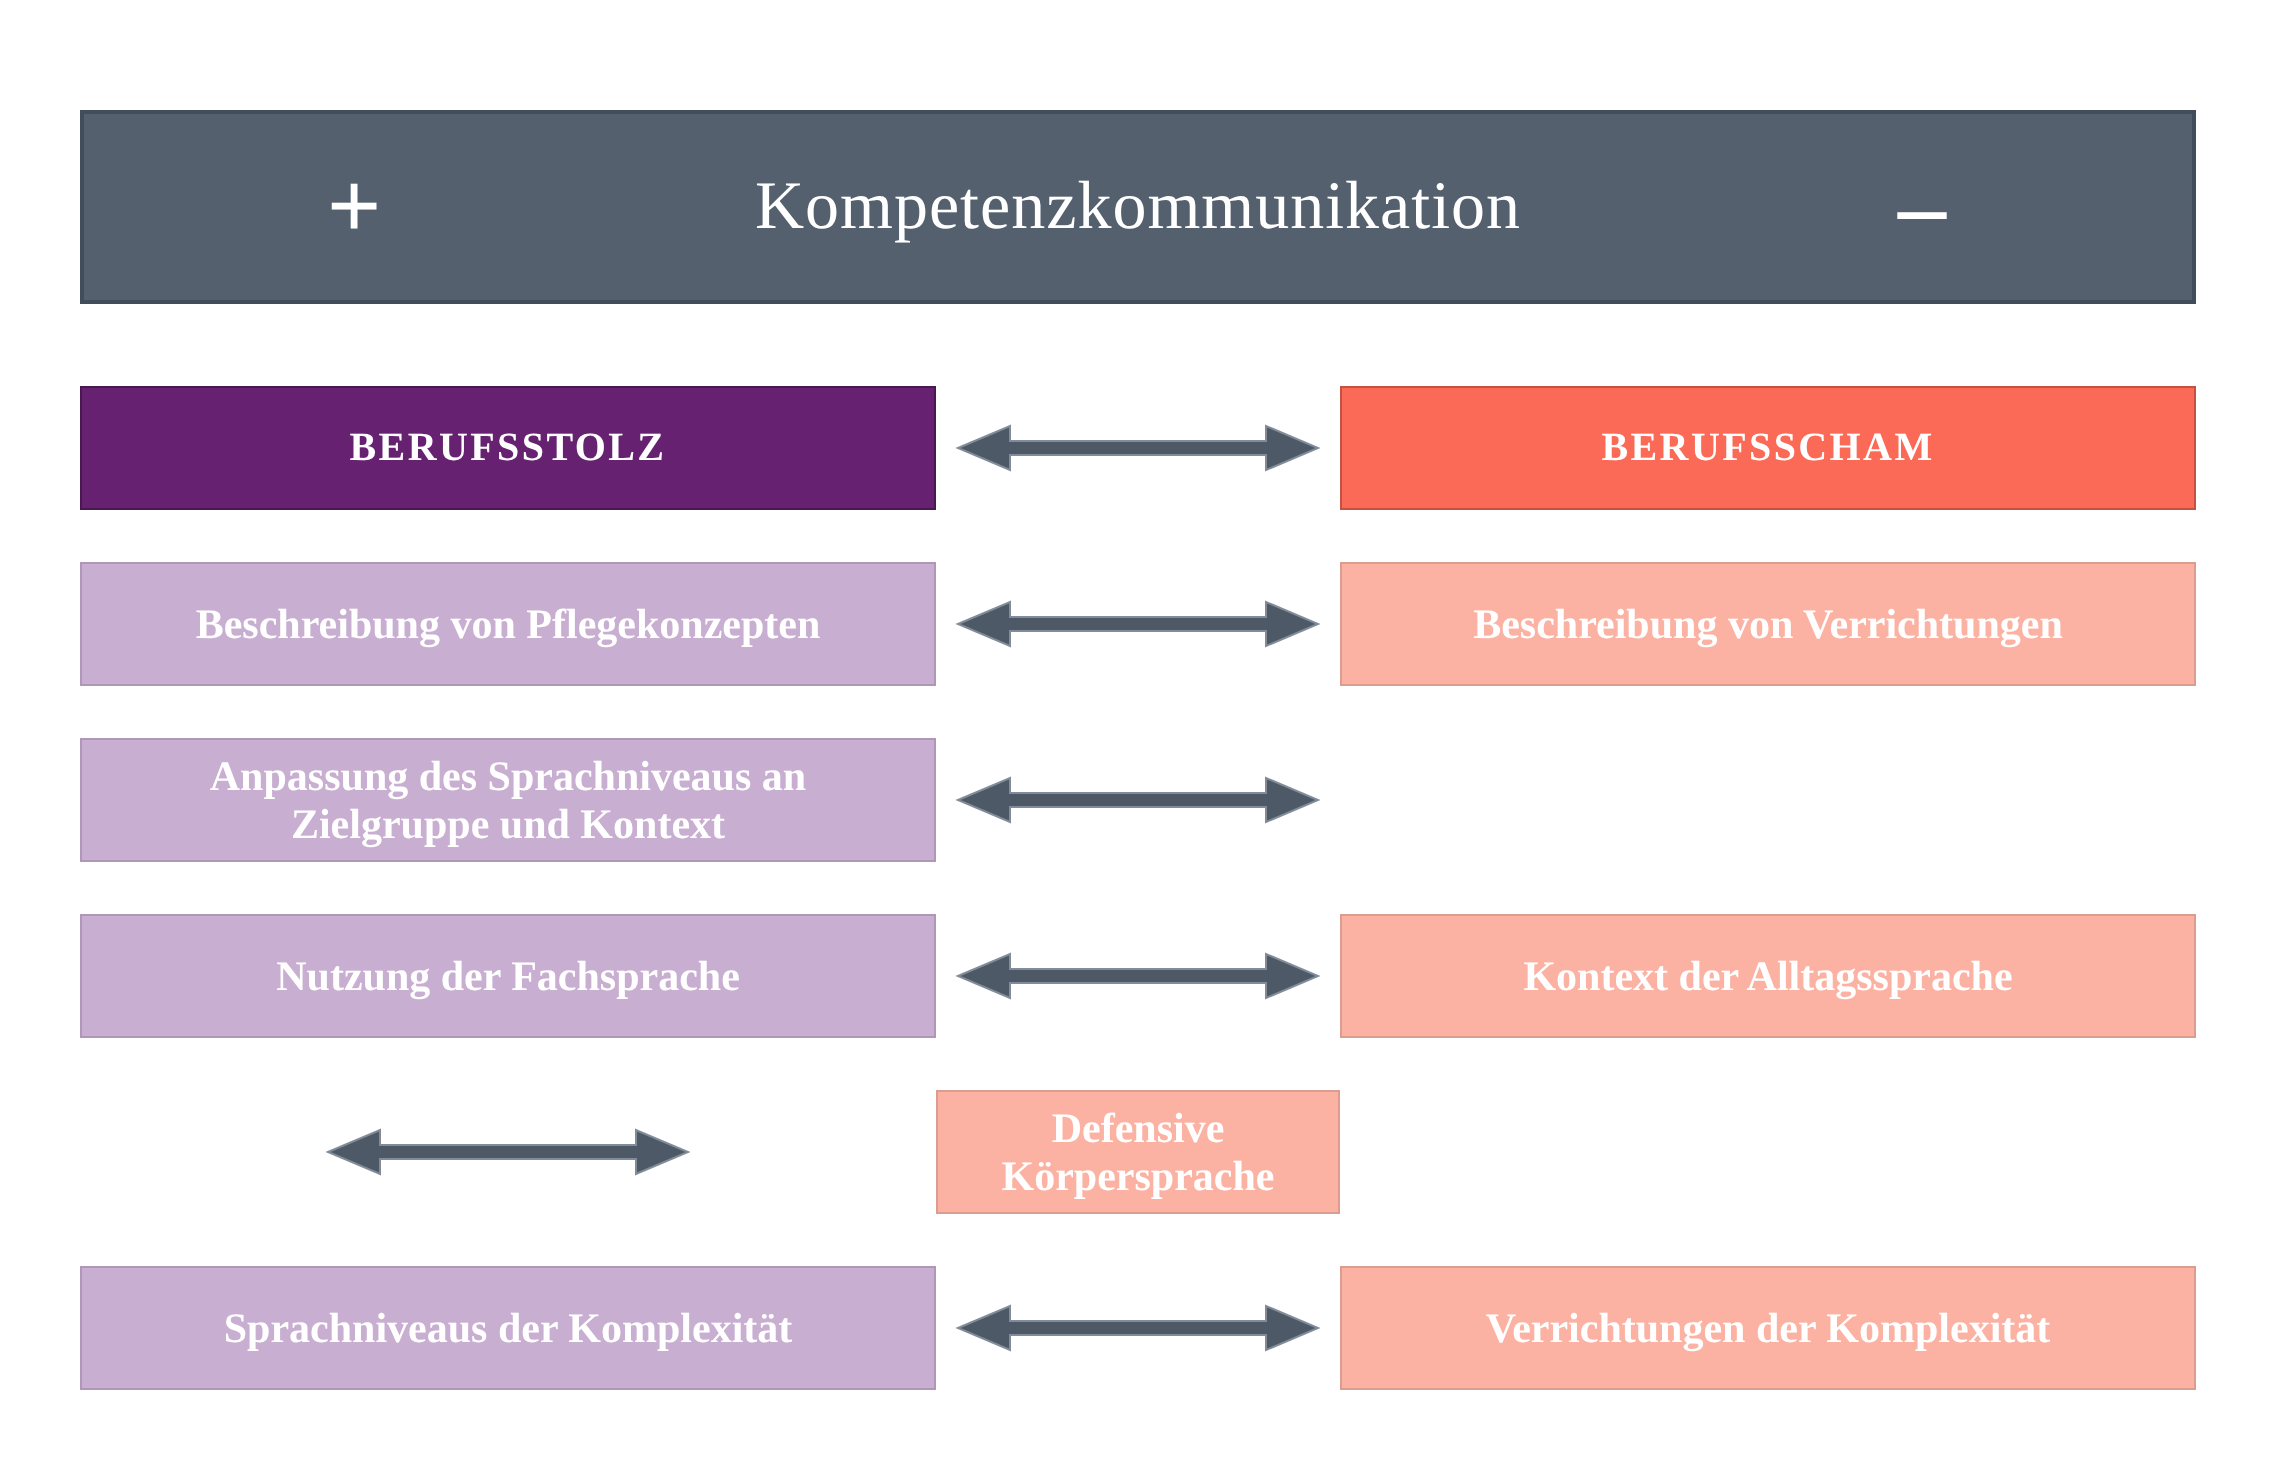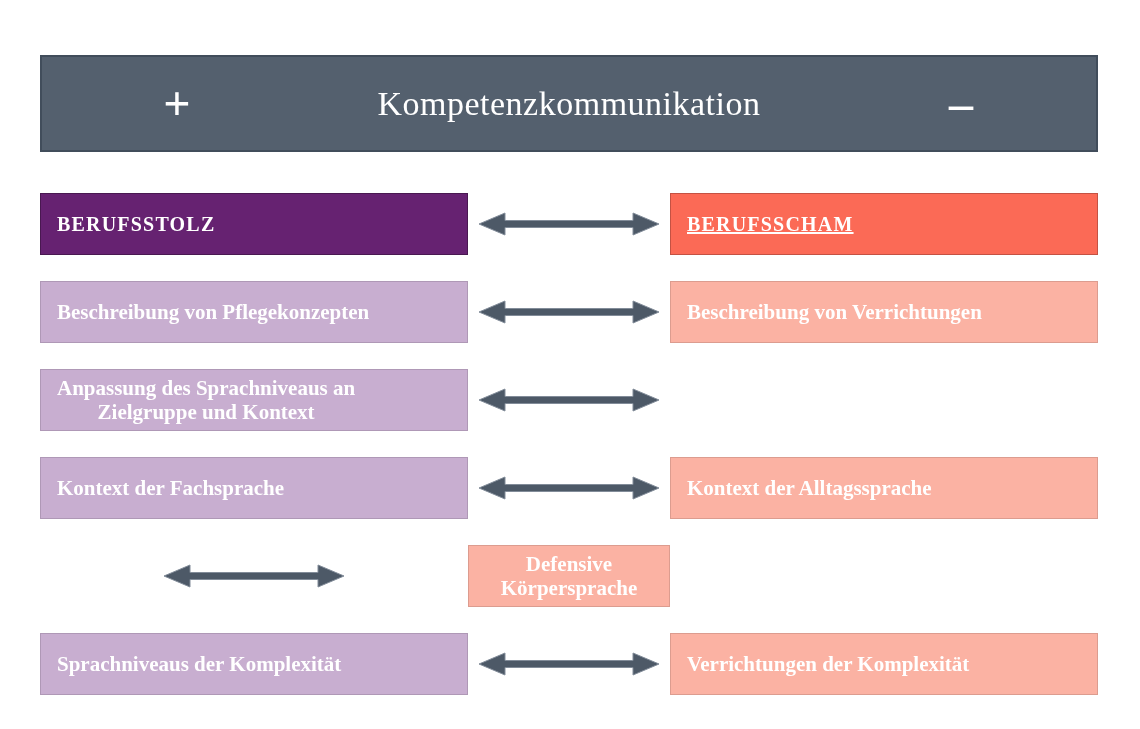--- a/index.html
+++ b/index.html
@@ -53,31 +53,32 @@
   }
   .row {
     display: grid;
     grid-template-columns: 428px 202px 428px;
     height: 62px;
   }
   .box {
     box-sizing: border-box;
     display: flex;
     align-items: center;
+    justify-content: center;
     text-align: center;
     color: var(--text, #ffffff);
     font-weight: bold;
     font-size: 21px;
     padding: 0 16px;
     border: 1px solid rgba(0,0,0,0.12);
   }
   .box.left  { background: var(--positive-light, #c8aed0); }
   .box.right { background: var(--negative-light, #fbb2a3); }
   .row.primary .box.left  { background: var(--positive-strong, #662271); border-color: rgba(0,0,0,0.28); }
-  .row.primary .box.right { background: var(--negative-strong, #fb6a56); border-color: rgba(0,0,0,0.22); text-decoration: underline; }
+  .row.primary .box.right { background: var(--negative-strong, #fb6a56); border-color: rgba(0,0,0,0.22); }
   .row.primary .box-label { font-size: 20px; letter-spacing: 1.2px; }
   .box-label {
     white-space: pre-line;
     line-height: 1.15;
   }
   .arrow-cell {
     display: flex;
     align-items: center;
     justify-content: center;
   }
@@ -139,21 +140,21 @@
     </div>
     <div class="arrow-cell">
       <svg class="arrow" viewBox="0 0 184 40" xmlns="http://www.w3.org/2000/svg" aria-hidden="true">
         <polygon points="2,20 28,9 28,16.5 156,16.5 156,9 182,20 156,31 156,23.5 28,23.5 28,31"></polygon>
       </svg>
     </div>
   </div>
 
   <div class="row">
     <div class="box left">
-      <span class="box-label">Kontext der Fachsprache</span>
+      <span class="box-label">Nutzung der Fachsprache</span>
     </div>
     <div class="arrow-cell">
       <svg class="arrow" viewBox="0 0 184 40" xmlns="http://www.w3.org/2000/svg" aria-hidden="true">
         <polygon points="2,20 28,9 28,16.5 156,16.5 156,9 182,20 156,31 156,23.5 28,23.5 28,31"></polygon>
       </svg>
     </div>
     <div class="box right">
       <span class="box-label">Kontext der Alltagssprache</span>
     </div>
   </div>

